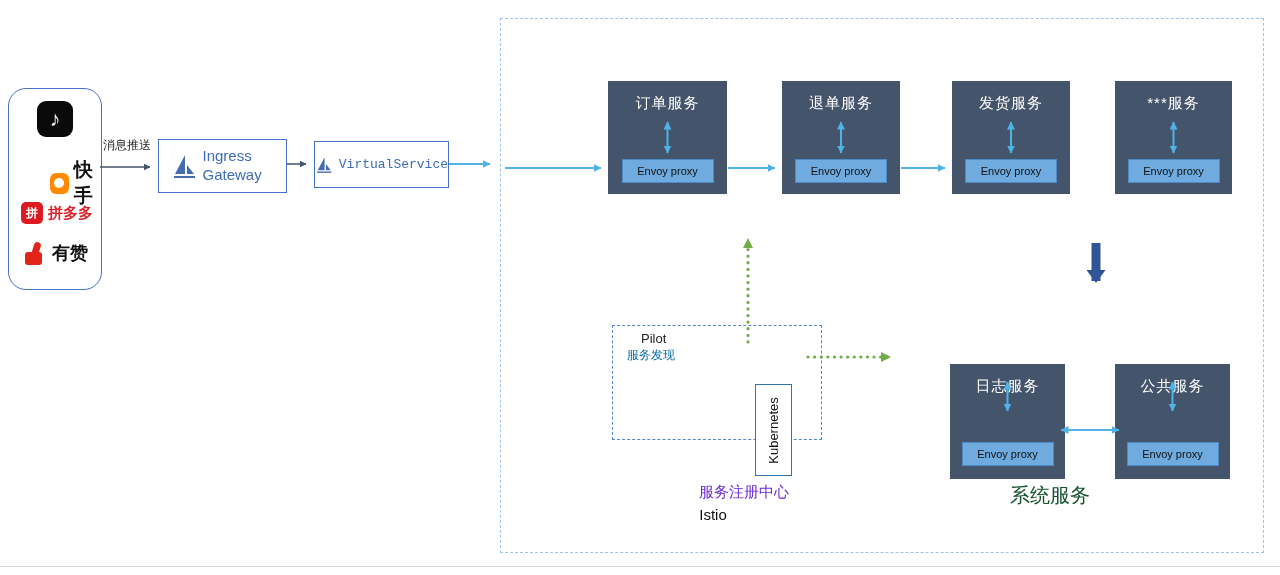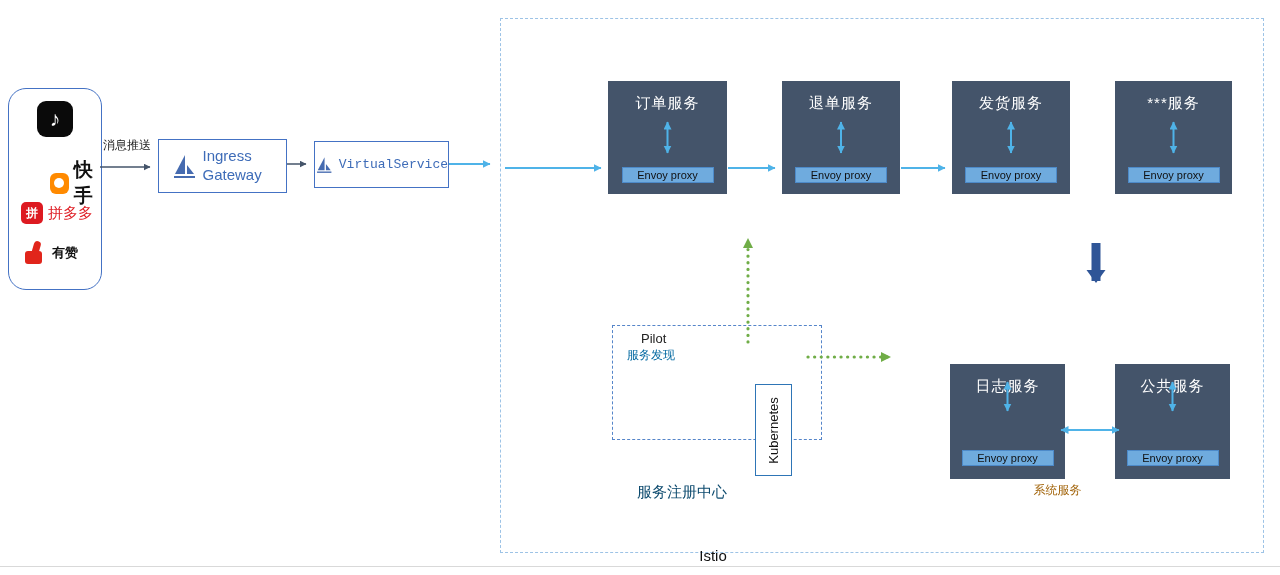--- a/index.html
+++ b/index.html
@@ -15,71 +15,71 @@
   .douyin-icon { width:36px; height:36px; background:#0a0a0a; border-radius:9px;
                  color:#fff; font-size:21px; display:flex; align-items:center; justify-content:center; }
   .ks-wrap { left:12px; top:68px;margin-left:29px; }
   .ks-icon { width:26px; height:21px; background:#FF8A00; border-radius:6px;
              display:flex; align-items:center; justify-content:center; }
   .ks-dot { width:10px; height:10px; background:#fff; border-radius:50%; }
   .ks-label { font-size:19px; font-weight:bold; color:#111; }
   .pdd-wrap { left:12px; top:113px; }
   .pdd-icon { width:22px; height:22px; background:#DD1A21; border-radius:5px; color:#fff;
               font-size:12px; font-weight:bold; display:flex; align-items:center; justify-content:center; }
-  .pdd-label { font-size:15px; font-weight:normal; color:#DF1F26; }
+  .pdd-label { font-size:15px; font-weight:bold; color:#DF1F26; }
   .yz-wrap { left:14px; top:152px; }
   .thumb { position:relative; width:24px; height:23px; }
   .thumb .hand { position:absolute; left:2px; bottom:0; width:17px; height:13px; background:#E1251B; border-radius:3px; }
   .thumb .digit { position:absolute; left:10px; top:0; width:7px; height:13px; background:#E1251B;
                   border-radius:4px 4px 0 0; transform:rotate(16deg); }
-  .yz-label { font-size:13px; font-weight:bold; color:#111; }
+  .yz-label { font-size:18px; font-weight:bold; color:#111; }
 
   
   .msg-label { left:103px; top:137px; font-size:12px; color:#222; }
 
   
   .gw-box { background:#fff; border:1px solid #4472C4; display:flex; align-items:center;
             justify-content:center; gap:6px; color:#3E6CB8; }
   .ingress-box { left:158px; top:139px; width:127px; height:52px; font-size:15px; }
   .ingress-box .gw-label { width:72px; line-height:1.25; }
   .vs-box { left:314px; top:141px; width:133px; height:45px; font-size:13px;font-family:Liberation Mono, monospace; }
 
   
   .outer-dash { left:500px; top:18px; width:762px; height:533px; border:1px dashed #9DC3E6; }
 
   
   .svc { background:#44546A; color:#fff; }
   .svc .title { text-align:center; margin-top:13px; font-size:15px; letter-spacing:1px; }
-  .proxy-btn { position:absolute; left:50%; transform:translateX(-50%); width:92px; height:16px;
+  .proxy-btn { position:absolute; left:50%; transform:translateX(-50%); width:92px; height:24px;
                background:#6FABDE; border:1px solid #4D8AC9; color:#101010; font-size:11px;
                display:flex; align-items:center; justify-content:center; box-sizing:border-box; }
   .row-top { top:81px; height:113px; }
   .row-top .proxy-btn { bottom:11px; }
   .s1 { left:608px; width:119px; }
   .s2 { left:782px; width:118px; }
   .s3 { left:952px; width:118px; }
   .s4 { left:1115px; width:117px; }
   .row-bot { top:340px; height:115px;margin-top:24px; }
   .row-bot .proxy-btn { bottom:13px; }
   .b1 { left:950px; width:115px; }
   .b2 { left:1115px; width:115px; }
 
-  .system-label { left:1010px; top:482px; width:95px; text-align:center; font-size:12px; color:#a16207; }
+  .system-label { left:1010px; top:482px; width:95px; font-size:20px; color:#14532d; }
 
   
   .pilot-dash { left:612px; top:325px; width:208px; height:113px; border:1px dashed #5585C9; }
   .pilot-title { left:641px; top:331px; font-size:13px; color:#222; }
   .pilot-sub { left:627px; top:347px; font-size:12px; color:#0369a1;font-family:Liberation Mono, monospace; }
   .envoy-api { left:693px; top:345px; width:112px; height:25px; background:#fff; border:1px solid #44546A;
                display:flex; align-items:center; justify-content:center; font-size:14px; color:#111; }
   .k8s-box { left:755px; top:384px; width:35px; height:90px; background:#fff; border:1px solid #2E75B6;
              display:flex; align-items:center; justify-content:center; }
   .k8s-box span { transform:rotate(-90deg); white-space:nowrap; font-size:13px; color:#111; }
-  .registry-label { left:637px; top:483px; width:152px; text-align:left; font-size:15px; color:#0c4a6e; }
-  .istio-label { left:637px; top:506px; width:152px; text-align:center; font-size:15px; color:#111;margin-top:41px; }
+  .registry-label { left:637px; top:483px; width:152px; text-align:right; font-size:15px; color:#6d28d9; }
+  .istio-label { left:637px; top:506px; width:152px; text-align:center; font-size:15px; color:#111; }
 
   .baseline { left:0; top:566px; width:1280px; height:1px; background:#d9d9d9; }
 
   #arrow-layer { position:absolute; left:0; top:0; pointer-events:none; }
 </style>
 </head>
 <body>
 
 <div id="stage">
 

